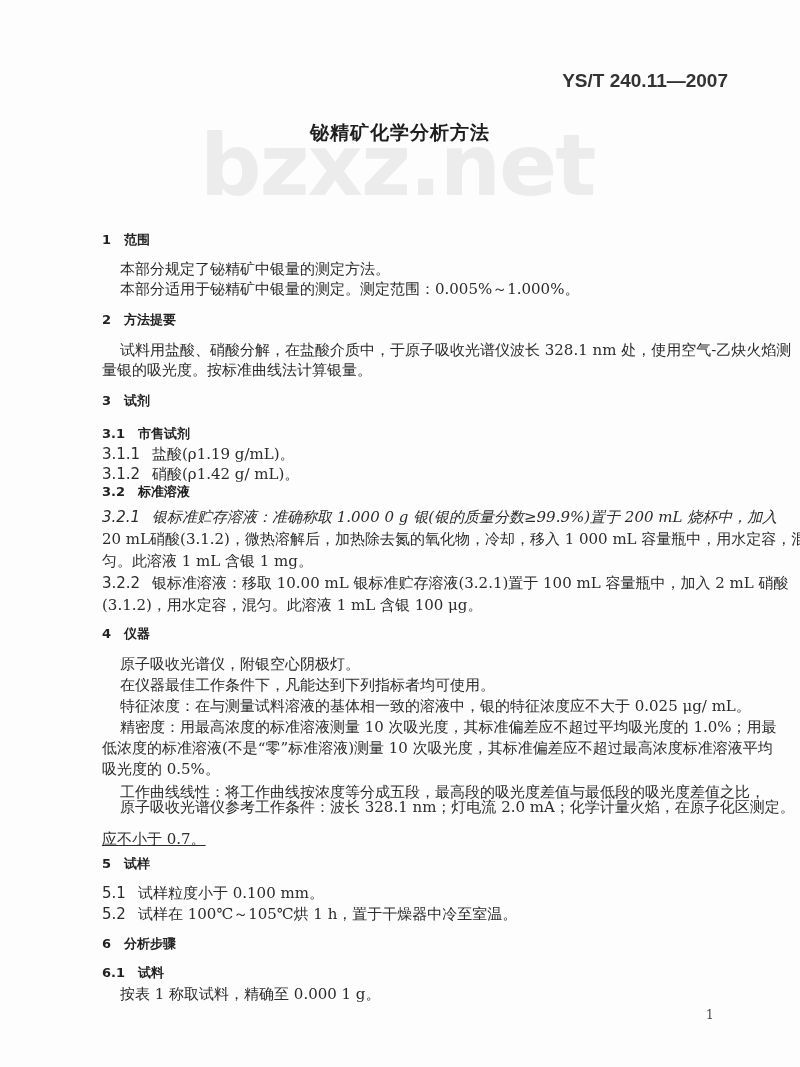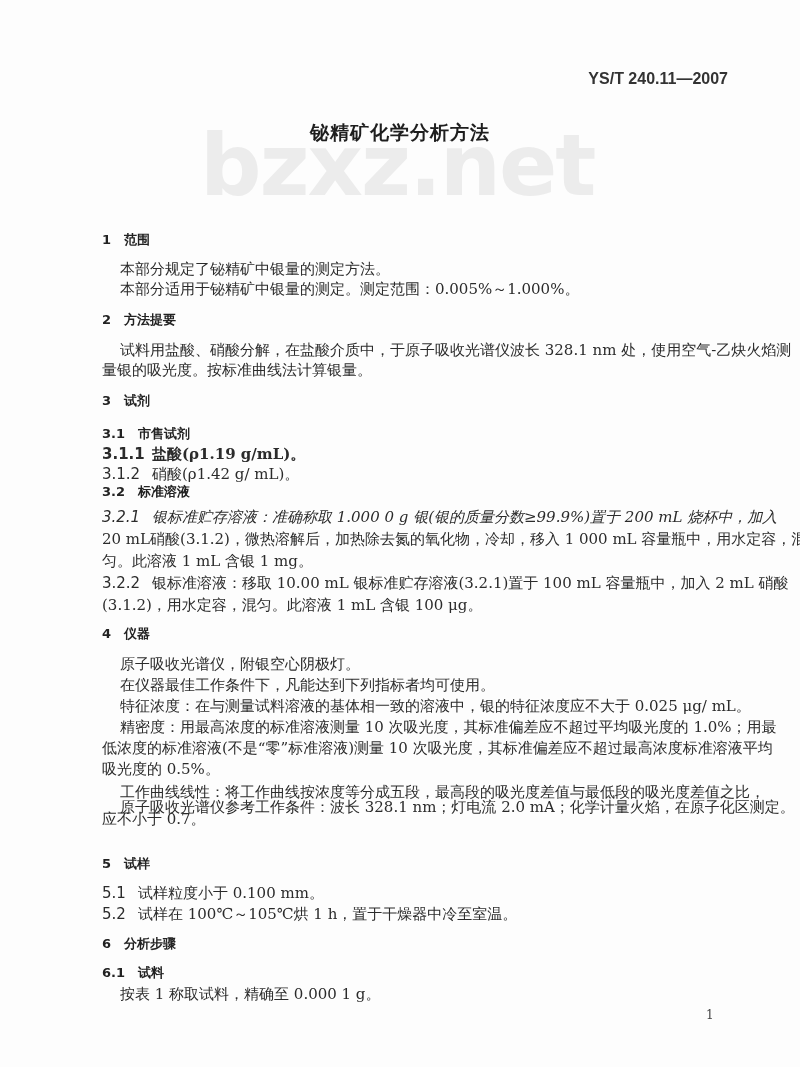--- a/index.html
+++ b/index.html
@@ -5,21 +5,21 @@
   html, body { margin: 0; padding: 0; background: #ffffff; }
   body {
     width: 800px; height: 1067px; position: relative; overflow: hidden;
     font-family: "DejaVu Serif", "Liberation Serif", serif;
     color: #2a2a2a;
   }
   .page { position: absolute; left: 0; top: 0; width: 800px; height: 1067px; background: #fdfdfd; }
   .std-code {
     position: absolute; right: 72px; top: 70px;
     font-family: "Liberation Sans", "DejaVu Sans", sans-serif;
-    font-size: 16px; font-weight: bold; color: #333;
+    font-size: 19px; font-weight: bold; color: #333;
   }
   .watermark {
     position: absolute; left: 200px; top: 125px; width: 365px; height: 80px;
     font-family: "DejaVu Sans", sans-serif; font-weight: bold;
     font-size: 86px; line-height: 80px; letter-spacing: -2px;
     color: #ececec; text-align: center; z-index: 0;
   }
   .title {
     position: absolute; left: 0; width: 800px; text-align: center;
     font-family: "DejaVu Sans", sans-serif; font-weight: bold; color: #1e1e1e;
@@ -58,39 +58,39 @@
   <div class="line heading" style="top:231px;"><span class="num h1num">1</span><span>范围</span></div>
   <div class="line indent" style="top:260px;">本部分规定了铋精矿中银量的测定方法。</div>
   <div class="line indent" style="top:280px;">本部分适用于铋精矿中银量的测定。测定范围：0.005%～1.000%。</div>
 
   <div class="line heading" style="top:311px;"><span class="num h1num">2</span><span>方法提要</span></div>
   <div class="line indent" style="top:341px;">试料用盐酸、硝酸分解，在盐酸介质中，于原子吸收光谱仪波长 328.1 nm 处，使用空气-乙炔火焰测</div>
   <div class="line" style="top:361px;">量银的吸光度。按标准曲线法计算银量。</div>
 
   <div class="line heading" style="top:392px;"><span class="num h1num">3</span><span>试剂</span></div>
   <div class="line heading" style="top:425px;"><span class="num h2num">3.1</span><span>市售试剂</span></div>
-  <div class="line" style="top:445px;font-weight:bold;"><span class="num h3num">3.1.1</span><span>盐酸(ρ1.19 g/mL)。</span></div>
+  <div class="line" style="top:445px;"><span class="num h3num">3.1.1</span><span>盐酸(ρ1.19 g/mL)。</span></div>
   <div class="line" style="top:465px;"><span class="num h3num">3.1.2</span><span>硝酸(ρ1.42 g/ mL)。</span></div>
   <div class="line heading" style="top:483px;"><span class="num h2num">3.2</span><span>标准溶液</span></div>
 
   <div class="line" style="top:508px;font-style:italic;"><span class="num h3num">3.2.1</span><span>银标准贮存溶液：准确称取 1.000 0 g 银(银的质量分数≥99.9%)置于 200 mL 烧杯中，加入</span></div>
   <div class="line" style="top:530px;">20 mL硝酸(3.1.2)，微热溶解后，加热除去氮的氧化物，冷却，移入 1 000 mL 容量瓶中，用水定容，混</div>
   <div class="line" style="top:552px;">匀。此溶液 1 mL 含银 1 mg。</div>
   <div class="line" style="top:574px;"><span class="num h3num">3.2.2</span><span>银标准溶液：移取 10.00 mL 银标准贮存溶液(3.2.1)置于 100 mL 容量瓶中，加入 2 mL 硝酸</span></div>
   <div class="line" style="top:596px;">(3.1.2)，用水定容，混匀。此溶液 1 mL 含银 100 μg。</div>
 
   <div class="line heading" style="top:625px;"><span class="num h1num">4</span><span>仪器</span></div>
   <div class="line indent" style="top:655px;">原子吸收光谱仪，附银空心阴极灯。</div>
   <div class="line indent" style="top:676px;">在仪器最佳工作条件下，凡能达到下列指标者均可使用。</div>
   <div class="line indent" style="top:697px;">特征浓度：在与测量试料溶液的基体相一致的溶液中，银的特征浓度应不大于 0.025 μg/ mL。</div>
   <div class="line indent" style="top:718px;">精密度：用最高浓度的标准溶液测量 10 次吸光度，其标准偏差应不超过平均吸光度的 1.0%；用最</div>
   <div class="line" style="top:739px;">低浓度的标准溶液(不是“零”标准溶液)测量 10 次吸光度，其标准偏差应不超过最高浓度标准溶液平均</div>
   <div class="line" style="top:760px;">吸光度的 0.5%。</div>
   <div class="line indent" style="top:783px;">工作曲线线性：将工作曲线按浓度等分成五段，最高段的吸光度差值与最低段的吸光度差值之比，</div>
-  <div class="line" style="top:810px;">应不小于 0.7。</div>
+  <div class="line" style="top:830px;text-decoration:underline;">应不小于 0.7。</div>
   <div class="line indent" style="top:798px;">原子吸收光谱仪参考工作条件：波长 328.1 nm；灯电流 2.0 mA；化学计量火焰，在原子化区测定。</div>
 
   <div class="line heading" style="top:855px;"><span class="num h1num">5</span><span>试样</span></div>
   <div class="line" style="top:884px;"><span class="num h2num">5.1</span><span>试样粒度小于 0.100 mm。</span></div>
   <div class="line" style="top:905px;"><span class="num h2num">5.2</span><span>试样在 100℃～105℃烘 1 h，置于干燥器中冷至室温。</span></div>
 
   <div class="line heading" style="top:935px;"><span class="num h1num">6</span><span>分析步骤</span></div>
   <div class="line heading" style="top:964px;"><span class="num h2num">6.1</span><span>试料</span></div>
   <div class="line indent" style="top:985px;">按表 1 称取试料，精确至 0.000 1 g。</div>
 

